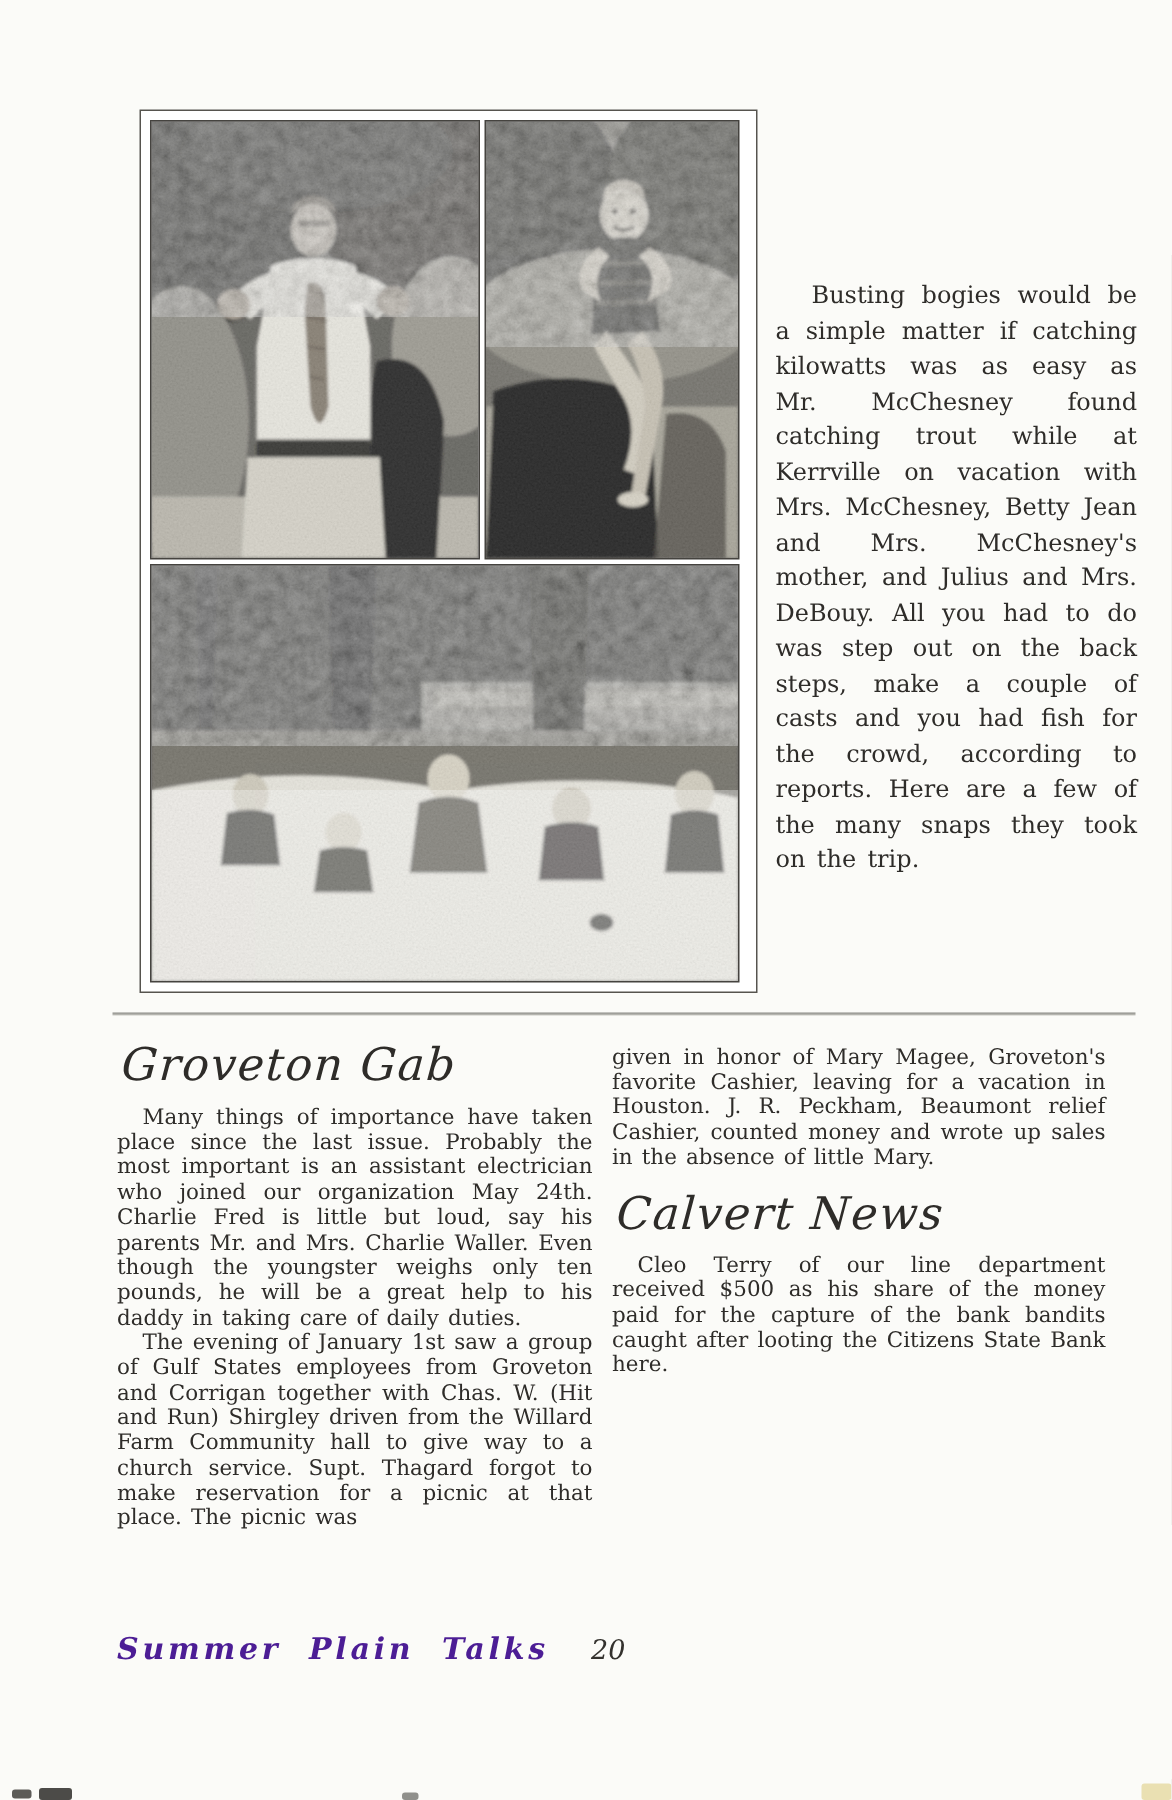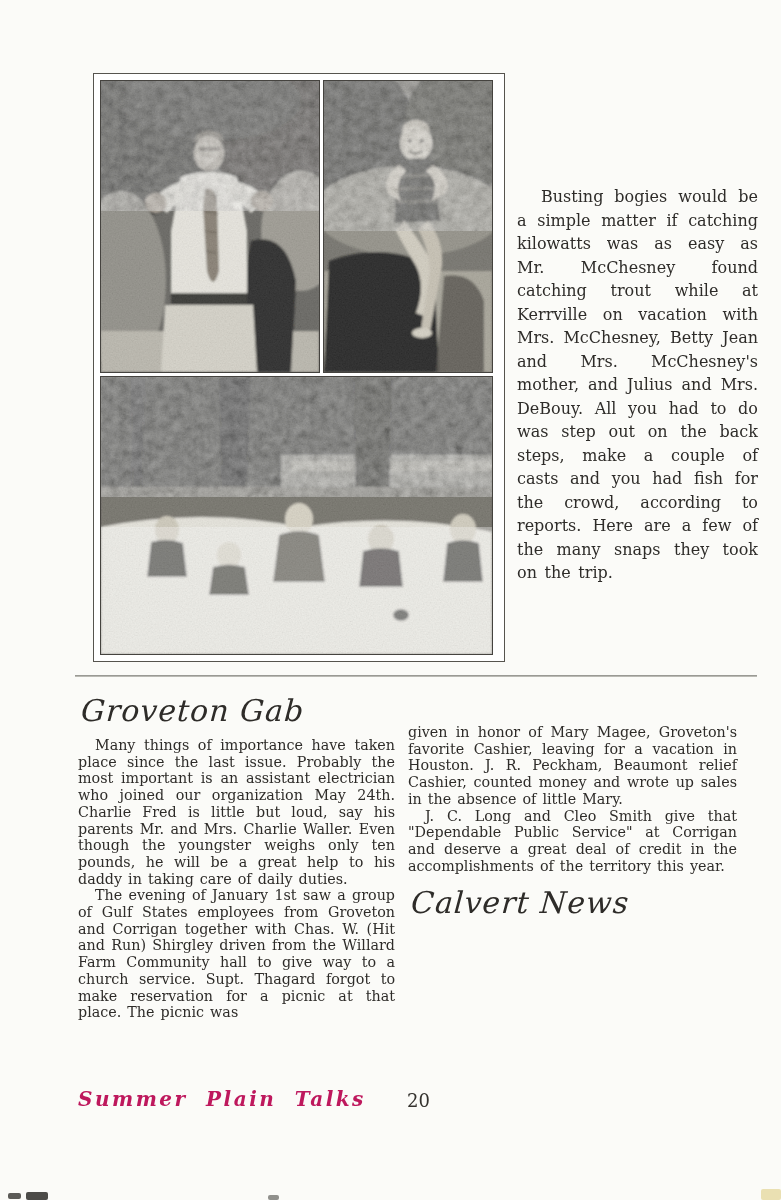--- a/index.html
+++ b/index.html
@@ -27,37 +27,37 @@
     text-indent:24px;word-spacing:2.5px;margin-top:33px;
   }
   
   .rule{
     position:absolute;left:75px;top:675px;width:682px;height:2px;
     background:linear-gradient(#8a8a85,#c9c9c3);
   }
   
   .col{position:absolute;font-size:14.3px;line-height:16.7px;text-align:justify;}
   .col p{margin:0;text-indent:17px;word-spacing:1.5px;}
-  .col p.cont{text-indent:0;margin-top:27px;}
+  .col p.cont{text-indent:0;}
   .col-left{left:78px;top:694px;width:317px;}
   .col-right{left:408px;top:697px;width:329px;}
   .script{
     font-family:"DejaVu Serif","Liberation Serif",serif;
     font-style:italic;font-weight:500;font-size:30px;line-height:34px;
     margin:0 0 9px 2px;letter-spacing:1px;transform:skewX(-4deg);
     transform-origin:left bottom;text-align:left;text-indent:0;
   }
   .script.mt{margin-top:12px;}
   
   .footer-title{
     position:absolute;left:78px;top:1087px;
     font-style:italic;font-weight:bold;font-size:20px;
-    letter-spacing:2.5px;word-spacing:9px;color:#be185d;
-  }
-  .page-num{position:absolute;left:407px;top:1090px;font-size:18px;color:#34322e;}
+    letter-spacing:2.5px;word-spacing:9px;color:#4c1d95;
+  }
+  .page-num{position:absolute;left:394px;top:1090px;font-size:18px;color:#34322e;font-style:italic;}
   
   .artifact{position:absolute;border-radius:2px;}
   .a1{left:8px;top:1193px;width:13px;height:6px;background:#3f3e3b;opacity:.85;}
   .a2{left:26px;top:1192px;width:22px;height:8px;background:#383734;opacity:.9;}
   .a3{left:268px;top:1195px;width:11px;height:5px;background:#4a4945;opacity:.6;}
   .a4{left:761px;top:1189px;width:20px;height:11px;background:#e6dba6;opacity:.85;}
   .defs{position:absolute;width:0;height:0;overflow:hidden;}
 </style>
 </head>
 <body>
@@ -200,22 +200,22 @@
   <div class="rule"></div>
 
   <section class="col col-left">
     <h2 class="script">Groveton Gab</h2>
     <p>Many things of importance have taken place since the last issue. Probably the most important is an assistant electrician who joined our organization May 24th. Charlie Fred is little but loud, say his parents Mr. and Mrs. Charlie Waller. Even though the youngster weighs only ten pounds, he will be a great help to his daddy in taking care of daily duties.</p>
     <p>The evening of January 1st saw a group of Gulf States employees from Groveton and Corrigan together with Chas. W. (Hit and Run) Shirgley driven from the Willard Farm Community hall to give way to a church service. Supt. Thagard forgot to make reservation for a picnic at that place.  The picnic was</p>
   </section>
 
   <section class="col col-right">
     <p class="cont">given in honor of Mary Magee, Groveton's favorite Cashier, leaving for a vacation in Houston. J. R. Peckham, Beaumont relief Cashier, counted money and wrote up sales in the absence of little Mary.</p>
-    <p>J. C. Long and Cleo Smith give that "Dependable Public Service" at Corrigan and deserve a great deal of credit in the accomplishments of the territory this year.</p>
     <h2 class="script mt">Calvert News</h2>
+    <p>Cleo Terry of our line department received $500 as his share of the money paid for the capture of the bank bandits caught after looting the Citizens State Bank here.</p>
   </section>
 
   <div class="footer-title">Summer Plain Talks</div>
   <div class="page-num">20</div>
 
   <div class="artifact a1"></div>
   <div class="artifact a2"></div>
   <div class="artifact a3"></div>
   <div class="artifact a4"></div>
 </div>

